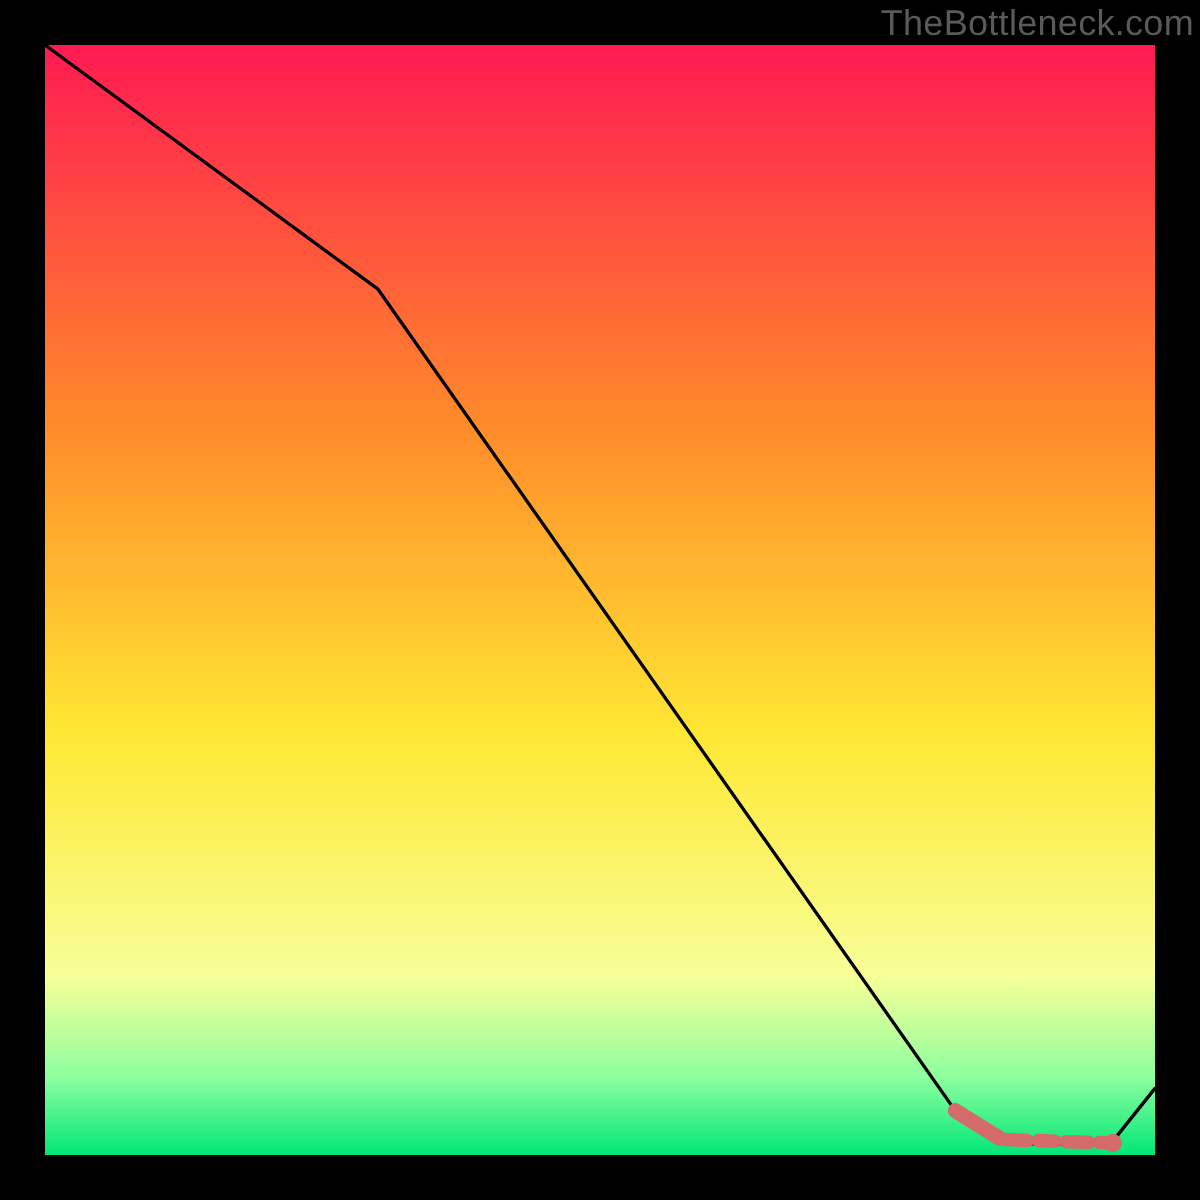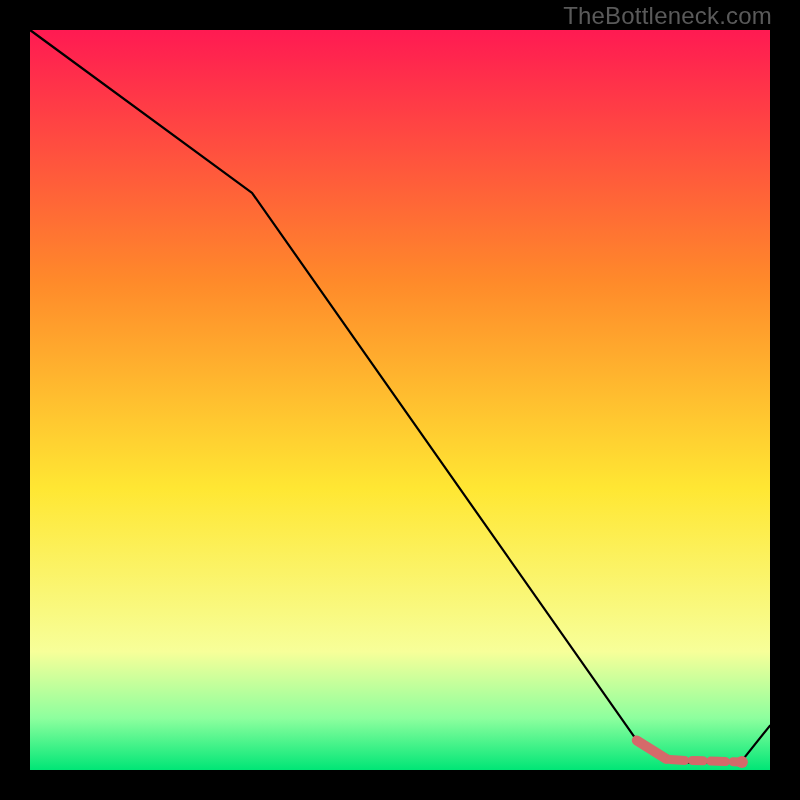--- a/index.html
+++ b/index.html
@@ -12,21 +12,21 @@
     overflow: hidden;
   }
   .wrap {
     position: relative;
     width: 800px;
     height: 800px;
   }
   .watermark {
     position: absolute;
     top: 2px;
-    right: 28px;
+    right: 4px;
     color: #5a5a5a;
     font-size: 24px;
     font-weight: 400;
     letter-spacing: 0.2px;
     z-index: 5;
   }
   svg {
     position: absolute;
     top: 0;
     left: 0;

